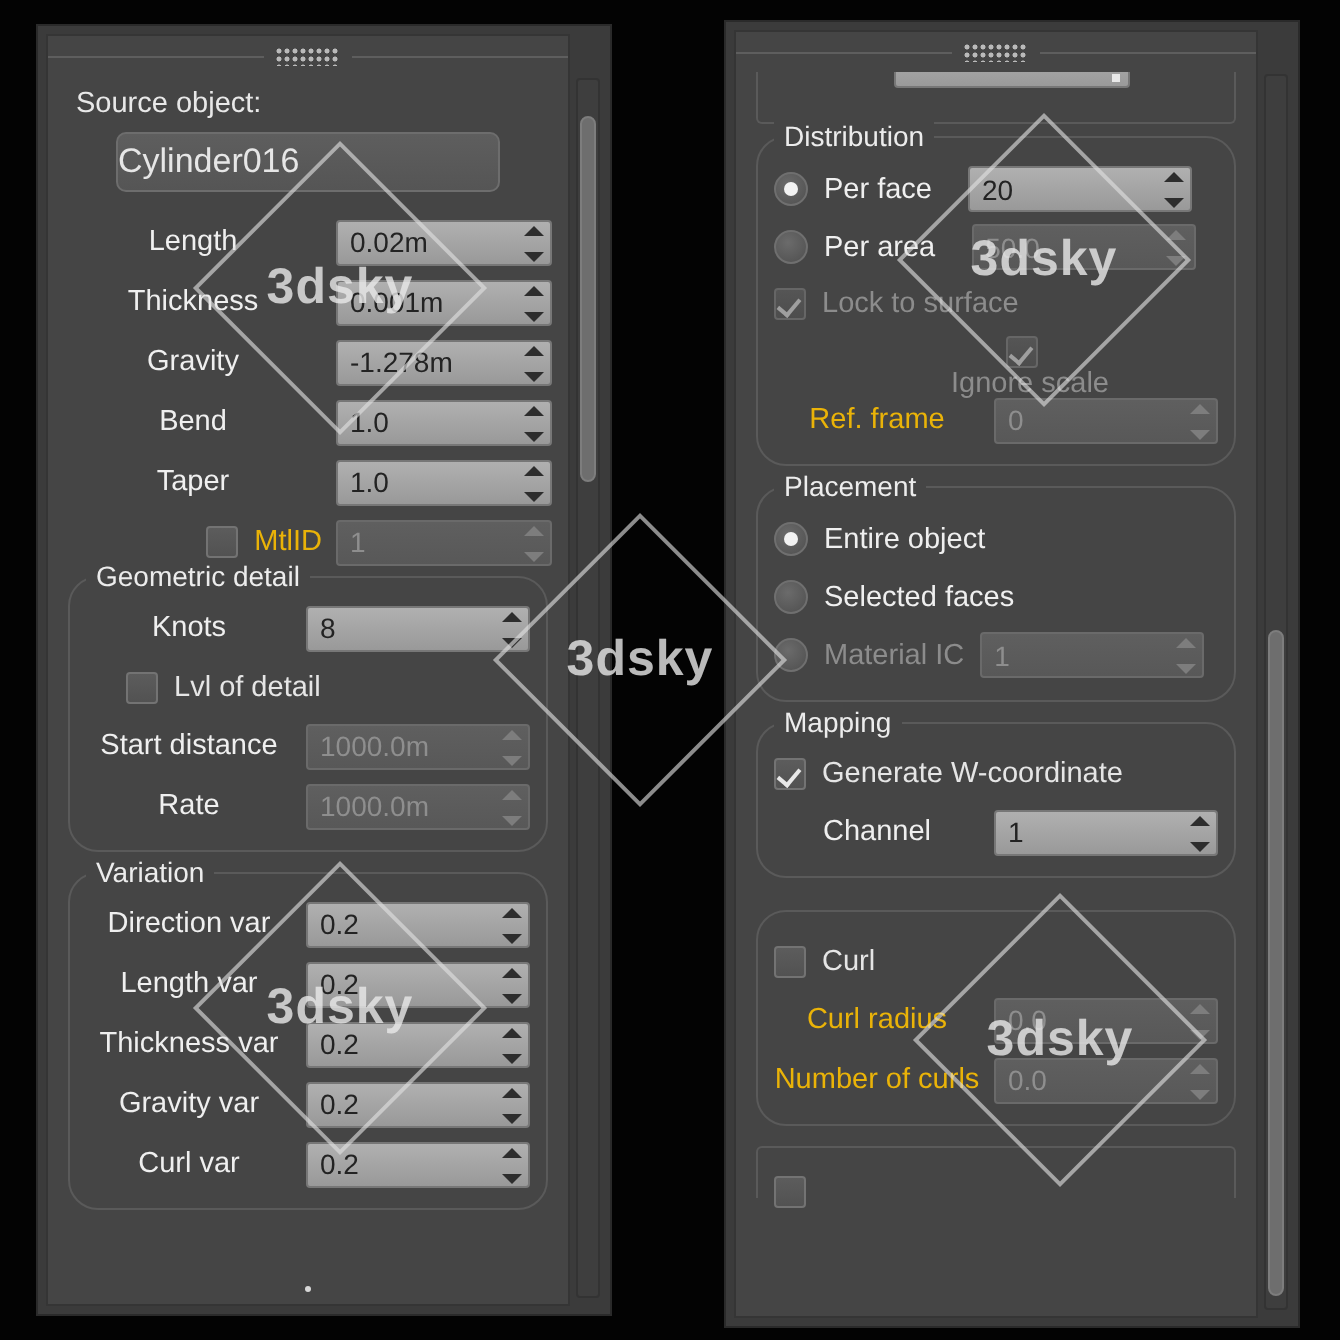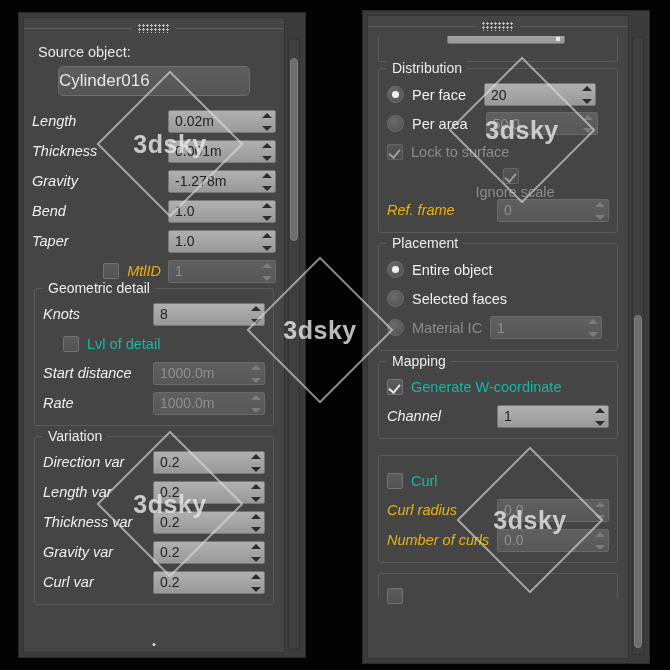--- a/index.html
+++ b/index.html
@@ -82,37 +82,37 @@
     border-radius: 5px;
     cursor: pointer;
   }
 
   
   .group {
     position: relative;
     margin: 0 2px 10px 2px;
     padding: 12px 8px 9px 8px;
     border: 1px solid #5a5a5a;
-    border-radius: 3px;
+    border-radius: 15px;
   }
   .group > .group-title {
     position: absolute; top: -9px; left: 8px;
     padding: 0 5px;
     background: #454545;
     color: #ececec; font-size: 14px;
   }
 
   
   .row {
     display: flex; align-items: center;
     height: 26px; margin: 0 0 4px 0;
   }
   .row .caption {
-    flex: 1 1 auto; text-align: left; padding-right: 7px;
-    color: #efefef; font-size: 14.5px; white-space: nowrap; font-style: italic;
+    flex: 1 1 auto; text-align: center; padding-right: 7px;
+    color: #efefef; font-size: 14.5px; white-space: nowrap;
   }
   .row.dim .caption { color: #eab308; }
 
   
   .spin {
     position: relative;
     flex: 0 0 auto;
     width: 108px; height: 23px;
     background: linear-gradient(#b0b0b0, #999999);
     border: 1px solid #777777;
@@ -158,21 +158,21 @@
   .checkbox.checked::after {
     content: "";
     position: absolute; left: 3px; top: 2px;
     width: 5px; height: 9px;
     border-right: 2px solid #e9e9e9;
     border-bottom: 2px solid #e9e9e9;
     transform: rotate(40deg);
   }
   .checkbox.dim { background: linear-gradient(#555555,#4d4d4d); border-color: #666666; }
   .checkbox.dim.checked::after { border-right-color: #9f9f9f; border-bottom-color: #9f9f9f; }
-  .cb-label { color: #14b8a6; font-size: 14.5px; padding-left: 8px; white-space: nowrap; }
+  .cb-label { color: #e5e5e5; font-size: 14.5px; padding-left: 8px; white-space: nowrap; }
   .cb-label.dim { color: #8c8c8c; }
 
   
   .row .pre-cb { flex: 0 0 auto; margin-right: 0; }
 
   
   .radio {
     width: 17px; height: 17px; flex: 0 0 auto;
     border-radius: 50%;
     background: radial-gradient(circle at 40% 35%, #6b6b6b, #4f4f4f);

